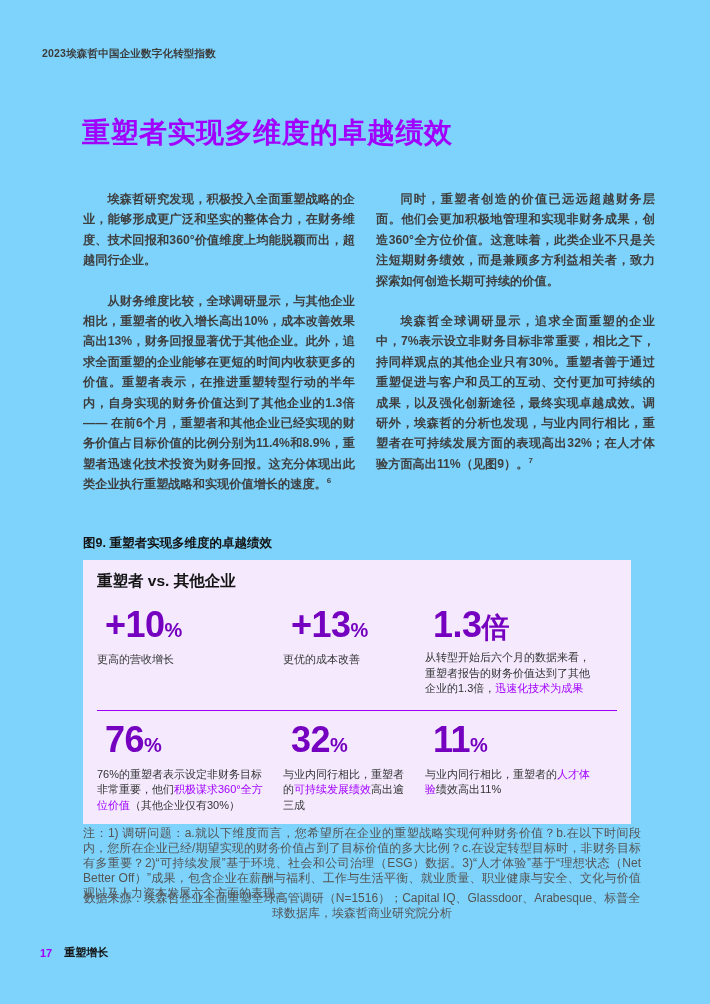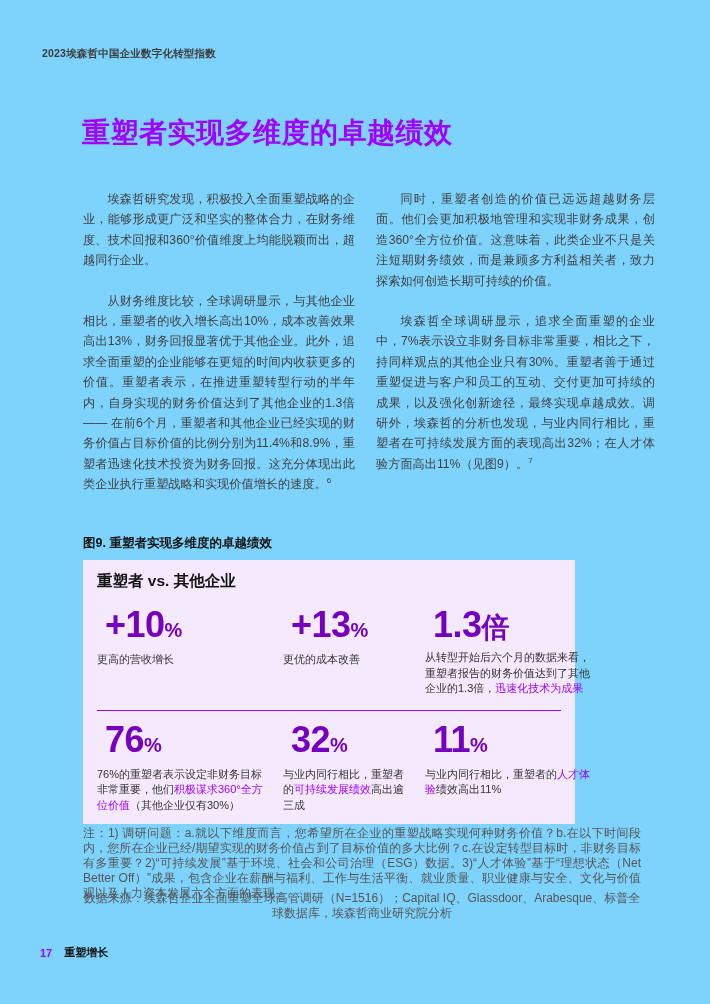--- a/index.html
+++ b/index.html
@@ -10,32 +10,32 @@
     -webkit-font-smoothing:antialiased;
   }
   .doc-header {
     position:absolute; left:42px; top:47px;
     font-size:10.5px; font-weight:700; color:#3c3c3c; letter-spacing:0.2px;
   }
   .main-title {
     position:absolute; left:82px; top:114px;
     font-size:28px; font-weight:800; color:var(--accent,#A100FF); letter-spacing:0.5px;
   }
-  .columns { position:absolute; left:83px; top:189px; width:572px; display:flex; gap:21px; }
+  .columns { position:absolute; left:83px; top:189px; width:572px; display:flex; gap:21px;font-weight:bold; }
   .col { font-size:12.2px; line-height:20.4px; color:#3f3f3f; text-align:justify; }
   .col-left  { width:272px; }
   .col-right { width:279px; }
   .col p { margin:0 0 20px; text-indent:2em; }
   .col sup { font-size:8px; line-height:0; }
   .fig-caption {
     position:absolute; left:83px; top:535px;
     font-size:12.5px; font-weight:700; color:#141414;
   }
   .stat-box {
-    position:absolute; left:83px; top:560px; width:492px; box-sizing:border-box;
+    position:absolute; left:83px; top:560px; width:548px; box-sizing:border-box;
     background:var(--box_bg,#F4E9FD); padding:11px 14px 11px;
   }
   .box-title { font-size:15.5px; font-weight:700; color:#141414; margin:0 0 16px; }
   .stat-grid { display:grid; grid-template-columns:186px 142px 188px; }
   .stat-value {
     font-size:36px; line-height:34px; font-weight:800;
     color:var(--stat_value,#7500C0); letter-spacing:-0.5px; white-space:nowrap;margin-left:8px;
   }
   .stat-value .unit { font-size:20px; font-weight:800; }
   .stat-value .unit-cjk { font-size:28px; }

